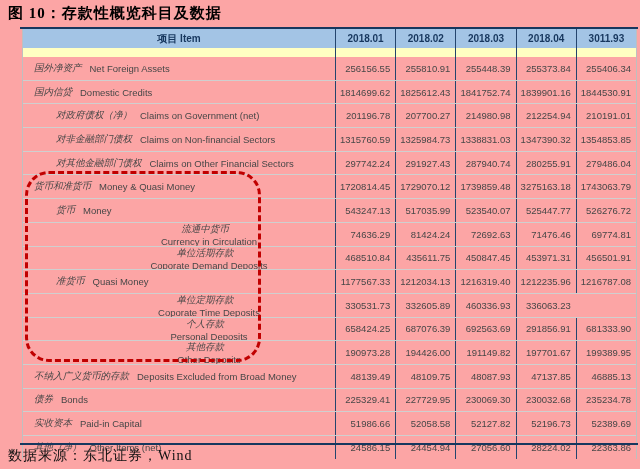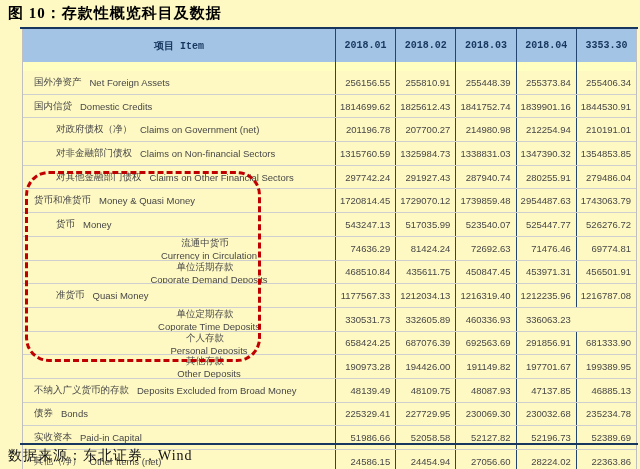--- a/index.html
+++ b/index.html
@@ -1,19 +1,19 @@
 <!DOCTYPE html>
 <html><head>
 <meta charset="utf-8">
 <style>
   html,body{margin:0;padding:0;background:#ffffff;}
   .page{
     position:relative;
     width:640px;height:469px;
-    background:#fef9c3;
+    background:#fca5a5;
     font-family:"Liberation Sans","DejaVu Sans",sans-serif;
     overflow:hidden;
   }
   .fig-title{
     position:absolute;left:8px;top:4px;
     font-size:15px;font-weight:bold;color:#000000;
     letter-spacing:1px;
     font-family:"Liberation Serif","DejaVu Serif",serif;
   }
   .rule{position:absolute;left:20px;width:618px;height:2px;background:#17375e;}
@@ -22,31 +22,31 @@
 
   .tbl{
     position:absolute;left:22px;top:29px;width:615px;
     border-left:1px solid #bfbfbf;border-right:1px solid #bfbfbf;
     box-sizing:border-box;
   }
   .row{display:grid;grid-template-columns:312px 1fr 1fr 1fr 1fr 1fr;}
   .c{box-sizing:border-box;overflow:hidden;white-space:nowrap;}
   .c + .c{border-left:1.5px solid #24456e;}
 
-  .row.head{height:33px;background:#a3c4e5;font-family:Liberation Mono, monospace;}
+  .row.head{height:19px;background:#a3c4e5;}
   .row.head .c{
     display:flex;align-items:center;justify-content:center;
     font-size:10px;font-weight:bold;color:#17375e;
   }
   .row.band{height:9px;background:#ffffc2;}
 
   .row.data{height:22.7px;border-bottom:1px solid #cfcfcf;}
   .row.data:last-child{border-bottom:none;text-align:center;}
   .row.data .c{display:flex;align-items:center;font-size:9.5px;color:#474747;}
-  .c.item .zh{margin-right:8px;}
+  .c.item .zh{margin-right:8px;font-style:italic;}
   .c.item.ind0{padding-left:11px;}
   .c.item.ind1{padding-left:33px;}
   .c.item.ind2{padding-left:60px;flex-direction:column;}
   .c.num{justify-content:flex-end;padding-right:5px;}
 
   .highlight-box{
     position:absolute;left:25px;top:171px;width:230px;height:185px;
     border:3px dashed #c00000;border-radius:24px;
     pointer-events:none;
   }
@@ -66,21 +66,21 @@
 
   <div class="rule rule-top"></div>
 
   <div class="tbl">
     <div class="row head">
       <div class="c">项目  Item</div>
       <div class="c">2018.01</div>
       <div class="c">2018.02</div>
       <div class="c">2018.03</div>
       <div class="c">2018.04</div>
-      <div class="c">3353.30</div>
+      <div class="c">3011.93</div>
     </div>
     <div class="row band">
       <div class="c"></div>
       <div class="c"></div>
       <div class="c"></div>
       <div class="c"></div>
       <div class="c"></div>
       <div class="c"></div>
     </div>
     <div>
@@ -140,21 +140,21 @@
     <div class="c num">279486.04</div>
   </div>
         <div class="row data">
     <div class="c item ind0">
       <span class="zh">货币和准货币</span>
             <span class="en">Money &amp; Quasi Money</span>
     </div>
     <div class="c num">1720814.45</div>
     <div class="c num">1729070.12</div>
     <div class="c num">1739859.48</div>
-    <div class="c num">2954487.63</div>
+    <div class="c num">3275163.18</div>
     <div class="c num">1743063.79</div>
   </div>
         <div class="row data">
     <div class="c item ind1">
       <span class="zh">货币</span>
             <span class="en">Money</span>
     </div>
     <div class="c num">543247.13</div>
     <div class="c num">517035.99</div>
     <div class="c num">523540.07</div>

